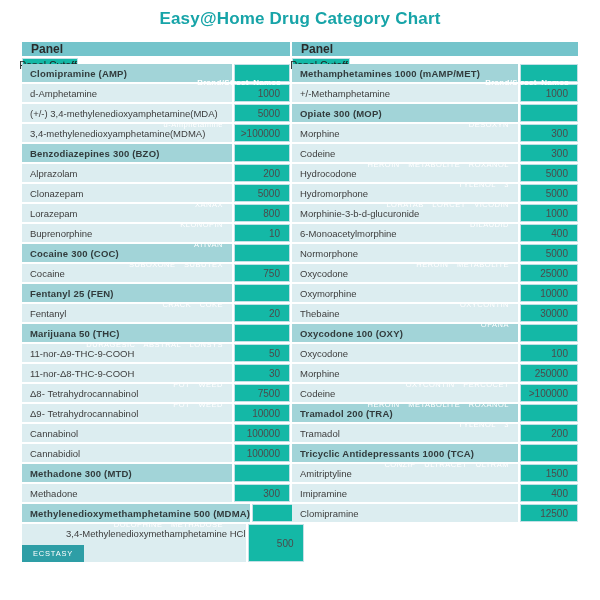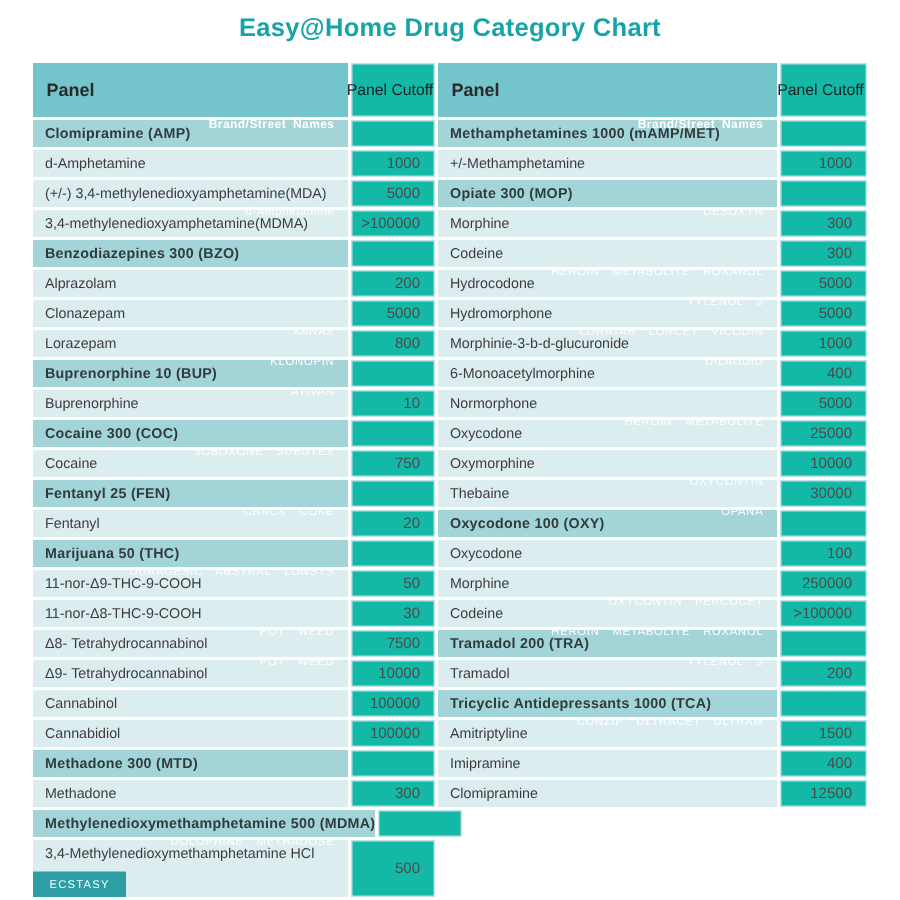--- a/index.html
+++ b/index.html
@@ -16,35 +16,35 @@
   html,body{width:600px;height:600px;background:#fff;overflow:hidden;
     font-family:"Liberation Sans", sans-serif;}
   .page{width:600px;height:600px;padding:9px 22px 0 22px;}
   .title{font-size:17px;font-weight:bold;color:var(--teal-title);
     text-align:center;letter-spacing:.2px;margin-bottom:13px;}
   .tables{display:flex;gap:2px;}
   .drug-table{display:flex;flex-direction:column;gap:2px;}
   .drug-table.t0{width:268px;}
   .drug-table.t1{width:286px;}
   .row{display:flex;gap:2px;height:18px;flex:none;}
-  .row.header{height:36px;}
+  .row.header{height:20px;flex-direction:column;}
   .row.tall{height:38px;}
   .left-region{flex:1;position:relative;display:flex;align-items:center;
     background:var(--row-bg);overflow:visible;}
   .row.header .left-region{background:var(--header-bg);}
   .row.section .left-region{background:var(--section-bg);}
   .panel-h{font-size:12px;font-weight:600;color:#2a2a2a;padding-left:9px;}
   .name{font-size:9.5px;color:var(--text-dark);padding-left:8px;white-space:nowrap;}
   .section-label{font-size:9.5px;font-weight:bold;color:#313b3c;
     padding-left:8px;white-space:nowrap;letter-spacing:.2px;}
   .badge{position:absolute;right:0;top:0;bottom:0;background:var(--badge-bg);
     color:#fff;font-size:7.5px;display:flex;align-items:center;
     padding:0 9px;letter-spacing:.5px;word-spacing:6px;white-space:nowrap;z-index:2;margin-top:40px;}
   .badge.hdr{font-size:8px;font-weight:bold;letter-spacing:.3px;word-spacing:2px;}
-  .row.tall .left-region{align-items:flex-start;}
+  .row.tall .left-region{align-items:flex-start;padding-left:36px;}
   .row.tall .name{padding-top:4px;}
   .row.tall .badge{right:auto;left:0;top:auto;bottom:0;height:17px;padding:0 11px;
     letter-spacing:.8px;}
   .cutoff{flex:none;background:#14b8a6;border:1px solid var(--cell-border);
     display:flex;align-items:center;justify-content:flex-end;
     padding-right:9px;font-size:10px;color:var(--num-color);white-space:nowrap;}
   .t0 .cutoff{width:56px;}
   .t1 .cutoff{width:58px;}
   .row.header .cutoff{justify-content:center;padding-right:4px;
     font-size:10.5px;color:#1e1e1e;}
@@ -108,26 +108,20 @@
           </div>
           <div class="cutoff">5000</div>
         </div>
         <div class="row drug">
           <div class="left-region">
             <span class="name">Lorazepam</span>
             <span class="badge">ATIVAN</span>
           </div>
           <div class="cutoff">800</div>
         </div>
-        <div class="row section">
-          <div class="left-region">
-            <span class="section-label">Buprenorphine 10 (BUP)</span>
-          </div>
-          <div class="cutoff"></div>
-        </div>
         <div class="row drug">
           <div class="left-region">
             <span class="name">Buprenorphine</span>
             <span class="badge">SUBOXONE SUBUTEX</span>
           </div>
           <div class="cutoff">10</div>
         </div>
         <div class="row section">
           <div class="left-region">
             <span class="section-label">Cocaine 300 (COC)</span>

